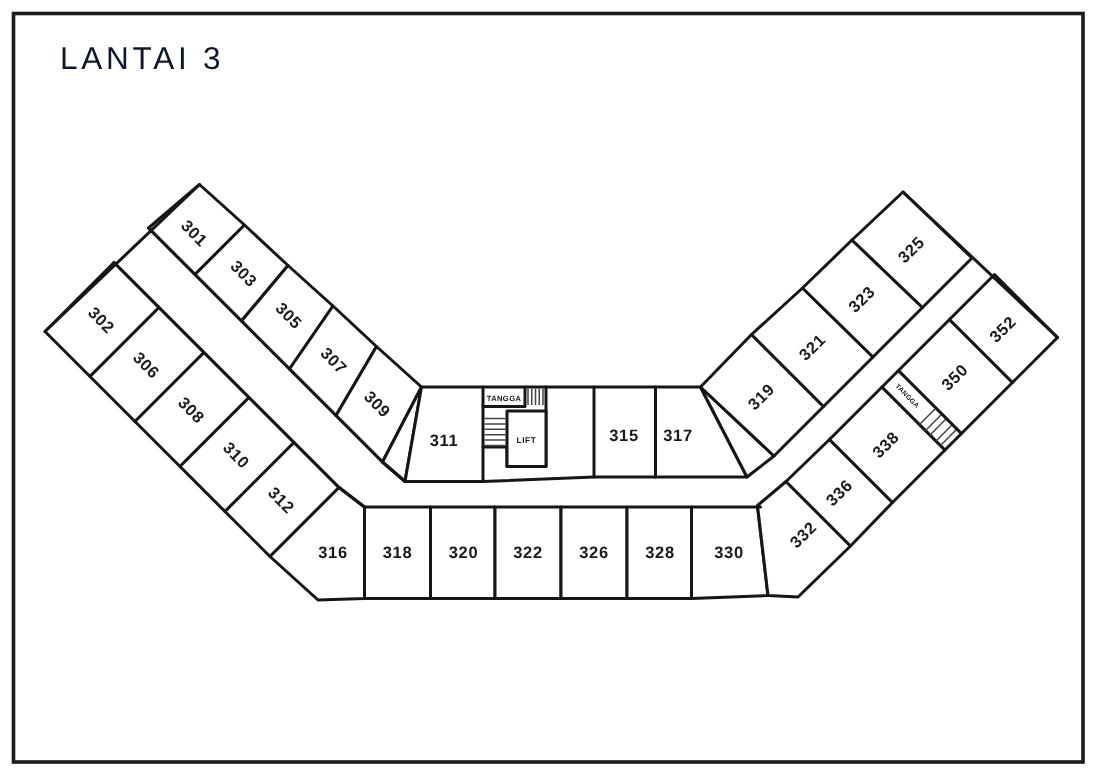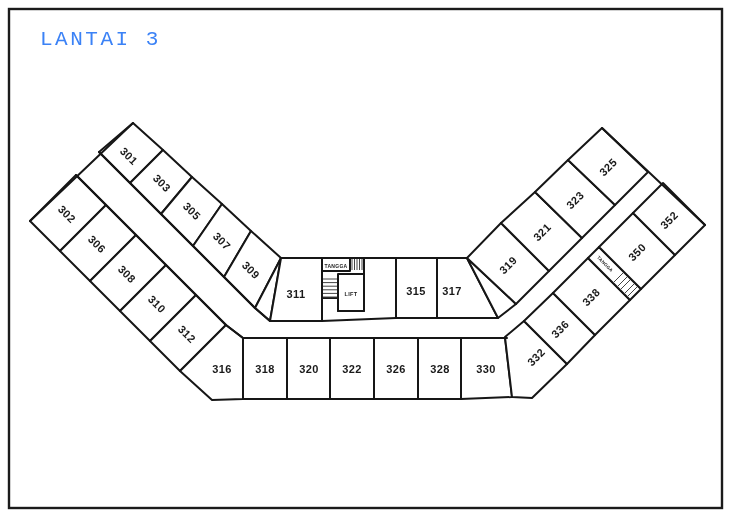--- a/index.html
+++ b/index.html
@@ -5,21 +5,21 @@
   html,body{margin:0;padding:0;background:#fff;}
   .page{
     position:relative;
     width:731px;height:517px;
     background:#ffffff;
     font-family:"Liberation Sans", sans-serif;
     overflow:hidden;
   }
   .floor-title{
     position:absolute;left:40px;top:28px;
-    font-size:21px;font-weight:500;letter-spacing:2.5px;color:#3b82f6;font-family:Liberation Mono, monospace;
+    font-size:21px;font-weight:500;letter-spacing:2.5px;color:#0f172a;
   }
   svg{position:absolute;left:0;top:0;}
   .wall{fill:#ffffff;stroke:#161616;stroke-width:2;stroke-linejoin:round;}
   .wline{fill:none;stroke:#161616;stroke-width:2;stroke-linejoin:round;stroke-linecap:round;}
   .hatch{fill:none;stroke:#444;stroke-width:1;}
   .rlabel{font-family:"Liberation Sans",sans-serif;font-size:11px;font-weight:600;fill:#1a1a1a;letter-spacing:.4px;text-anchor:middle;}
   .slabel{font-family:"Liberation Sans",sans-serif;font-size:5px;font-weight:700;fill:#1a1a1a;letter-spacing:.3px;text-anchor:middle;}
   .llabel{font-family:"Liberation Sans",sans-serif;font-size:5.5px;font-weight:700;fill:#1a1a1a;letter-spacing:.4px;text-anchor:middle;}
   .tlabel{font-family:"Liberation Sans",sans-serif;font-size:4.5px;font-weight:700;fill:#1a1a1a;letter-spacing:.2px;text-anchor:middle;}
 </style>

